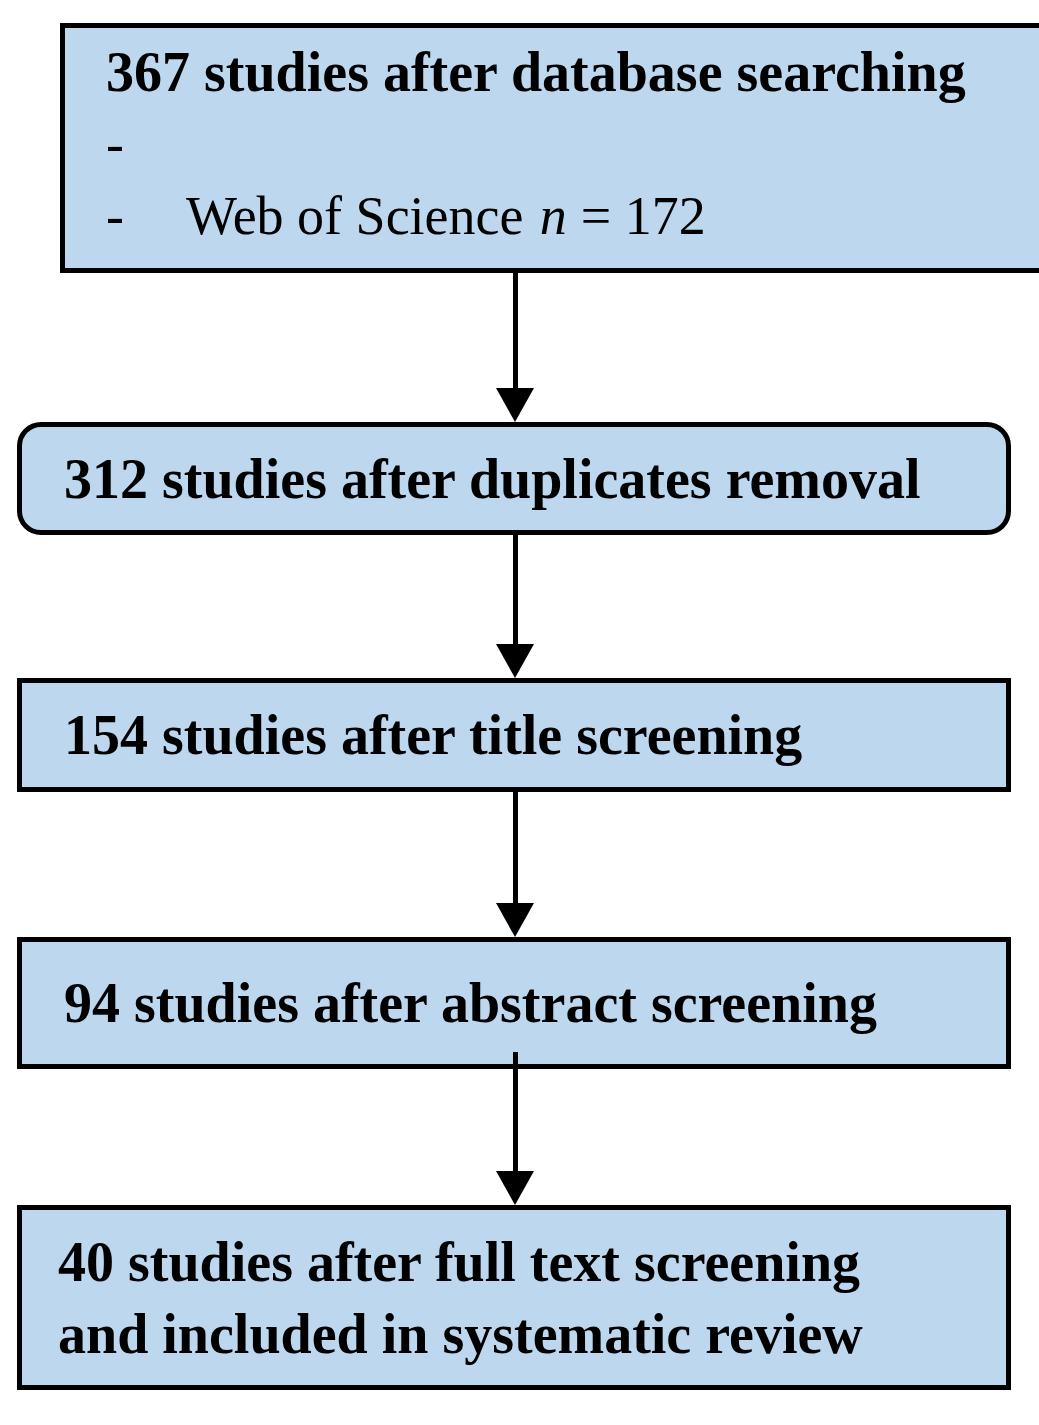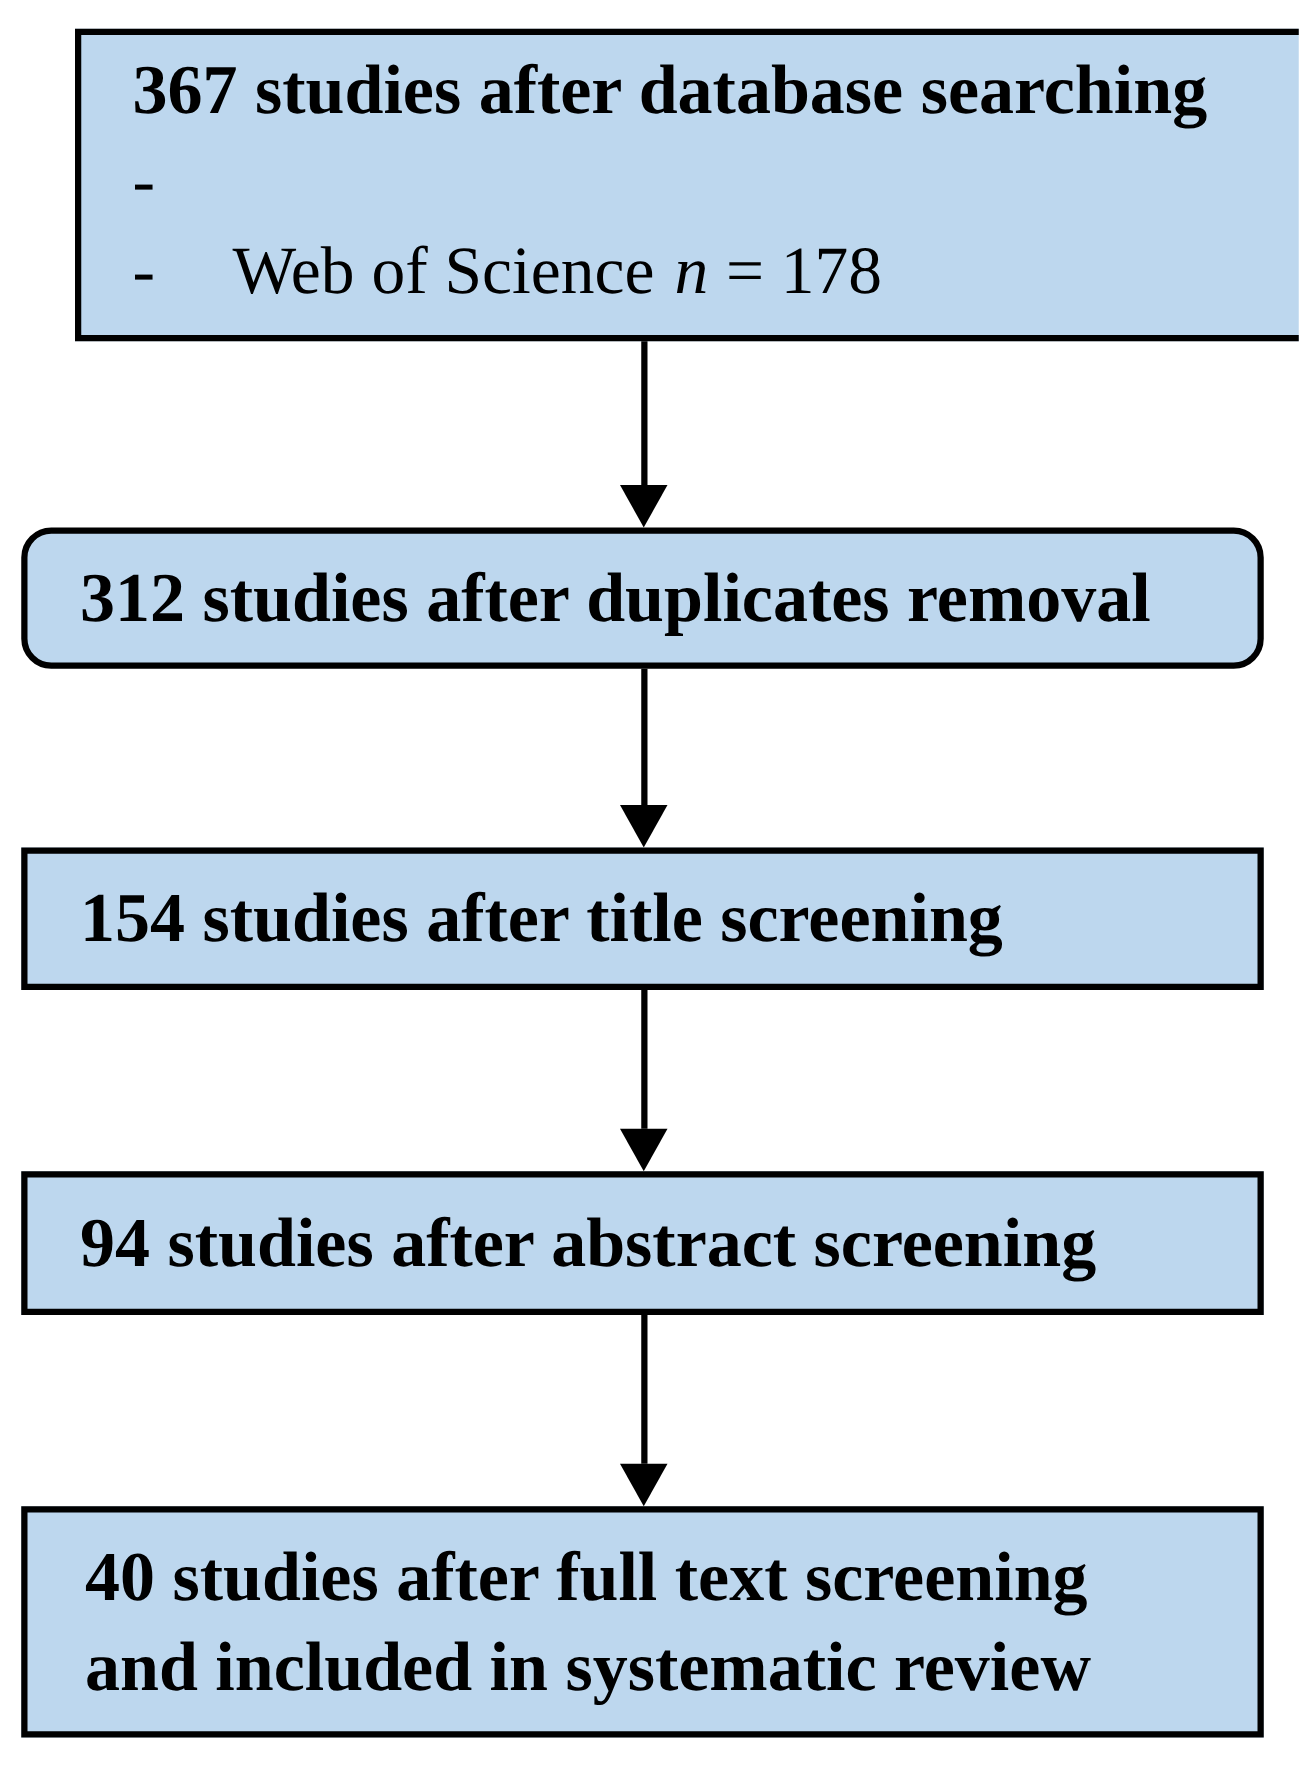--- a/index.html
+++ b/index.html
@@ -25,24 +25,24 @@
   .box {
     position: absolute;
     left: 17px;
     width: 994px;
     background: var(--box-fill);
     border: 5px solid var(--box-border);
   }
   .b1 { top: 23px;   height: 250px; padding: 8px 16px 0 41px; margin-left: 43px; }
   .b2 { top: 422px;  height: 113px; border-radius: 24px; }
   .b3 { top: 678px;  height: 114px; }
-  .b4 { top: 937px;  height: 115px; text-align: center; }
+  .b4 { top: 937px;  height: 132px; text-align: center; }
   .b5 { top: 1205px; height: 185px;
         display: flex; flex-direction: column; justify-content: center;
-        padding-left: 46px; }
+        padding-left: 36px; }
   .single { display: flex; align-items: center; padding-left: 42px; }
   .box-title {
     font-weight: 700;
     font-size: 56px;
     line-height: 72px;
     white-space: nowrap;
   }
   .bullet-row {
     display: flex;
     font-weight: 400;
@@ -88,21 +88,21 @@
 
 <div class="figure">
 
   <div class="box b1">
     <div class="box-title">367 studies after database searching</div>
     <div class="bullet-row">
       <span class="dash">-</span>
     </div>
     <div class="bullet-row">
       <span class="dash">-</span>
-      <span class="bullet-text"><span>Web of Science</span><span class="nvar">n</span><span>= 178</span></span>
+      <span class="bullet-text"><span>Web of Science</span><span class="nvar">n</span><span>= 172</span></span>
     </div>
   </div>
 
   <div class="arrow a1">
     <div class="arrow-shaft"></div>
     <div class="arrow-head"></div>
   </div>
 
   <div class="box b2 single">
     <div class="box-title">312 studies after duplicates removal</div>

